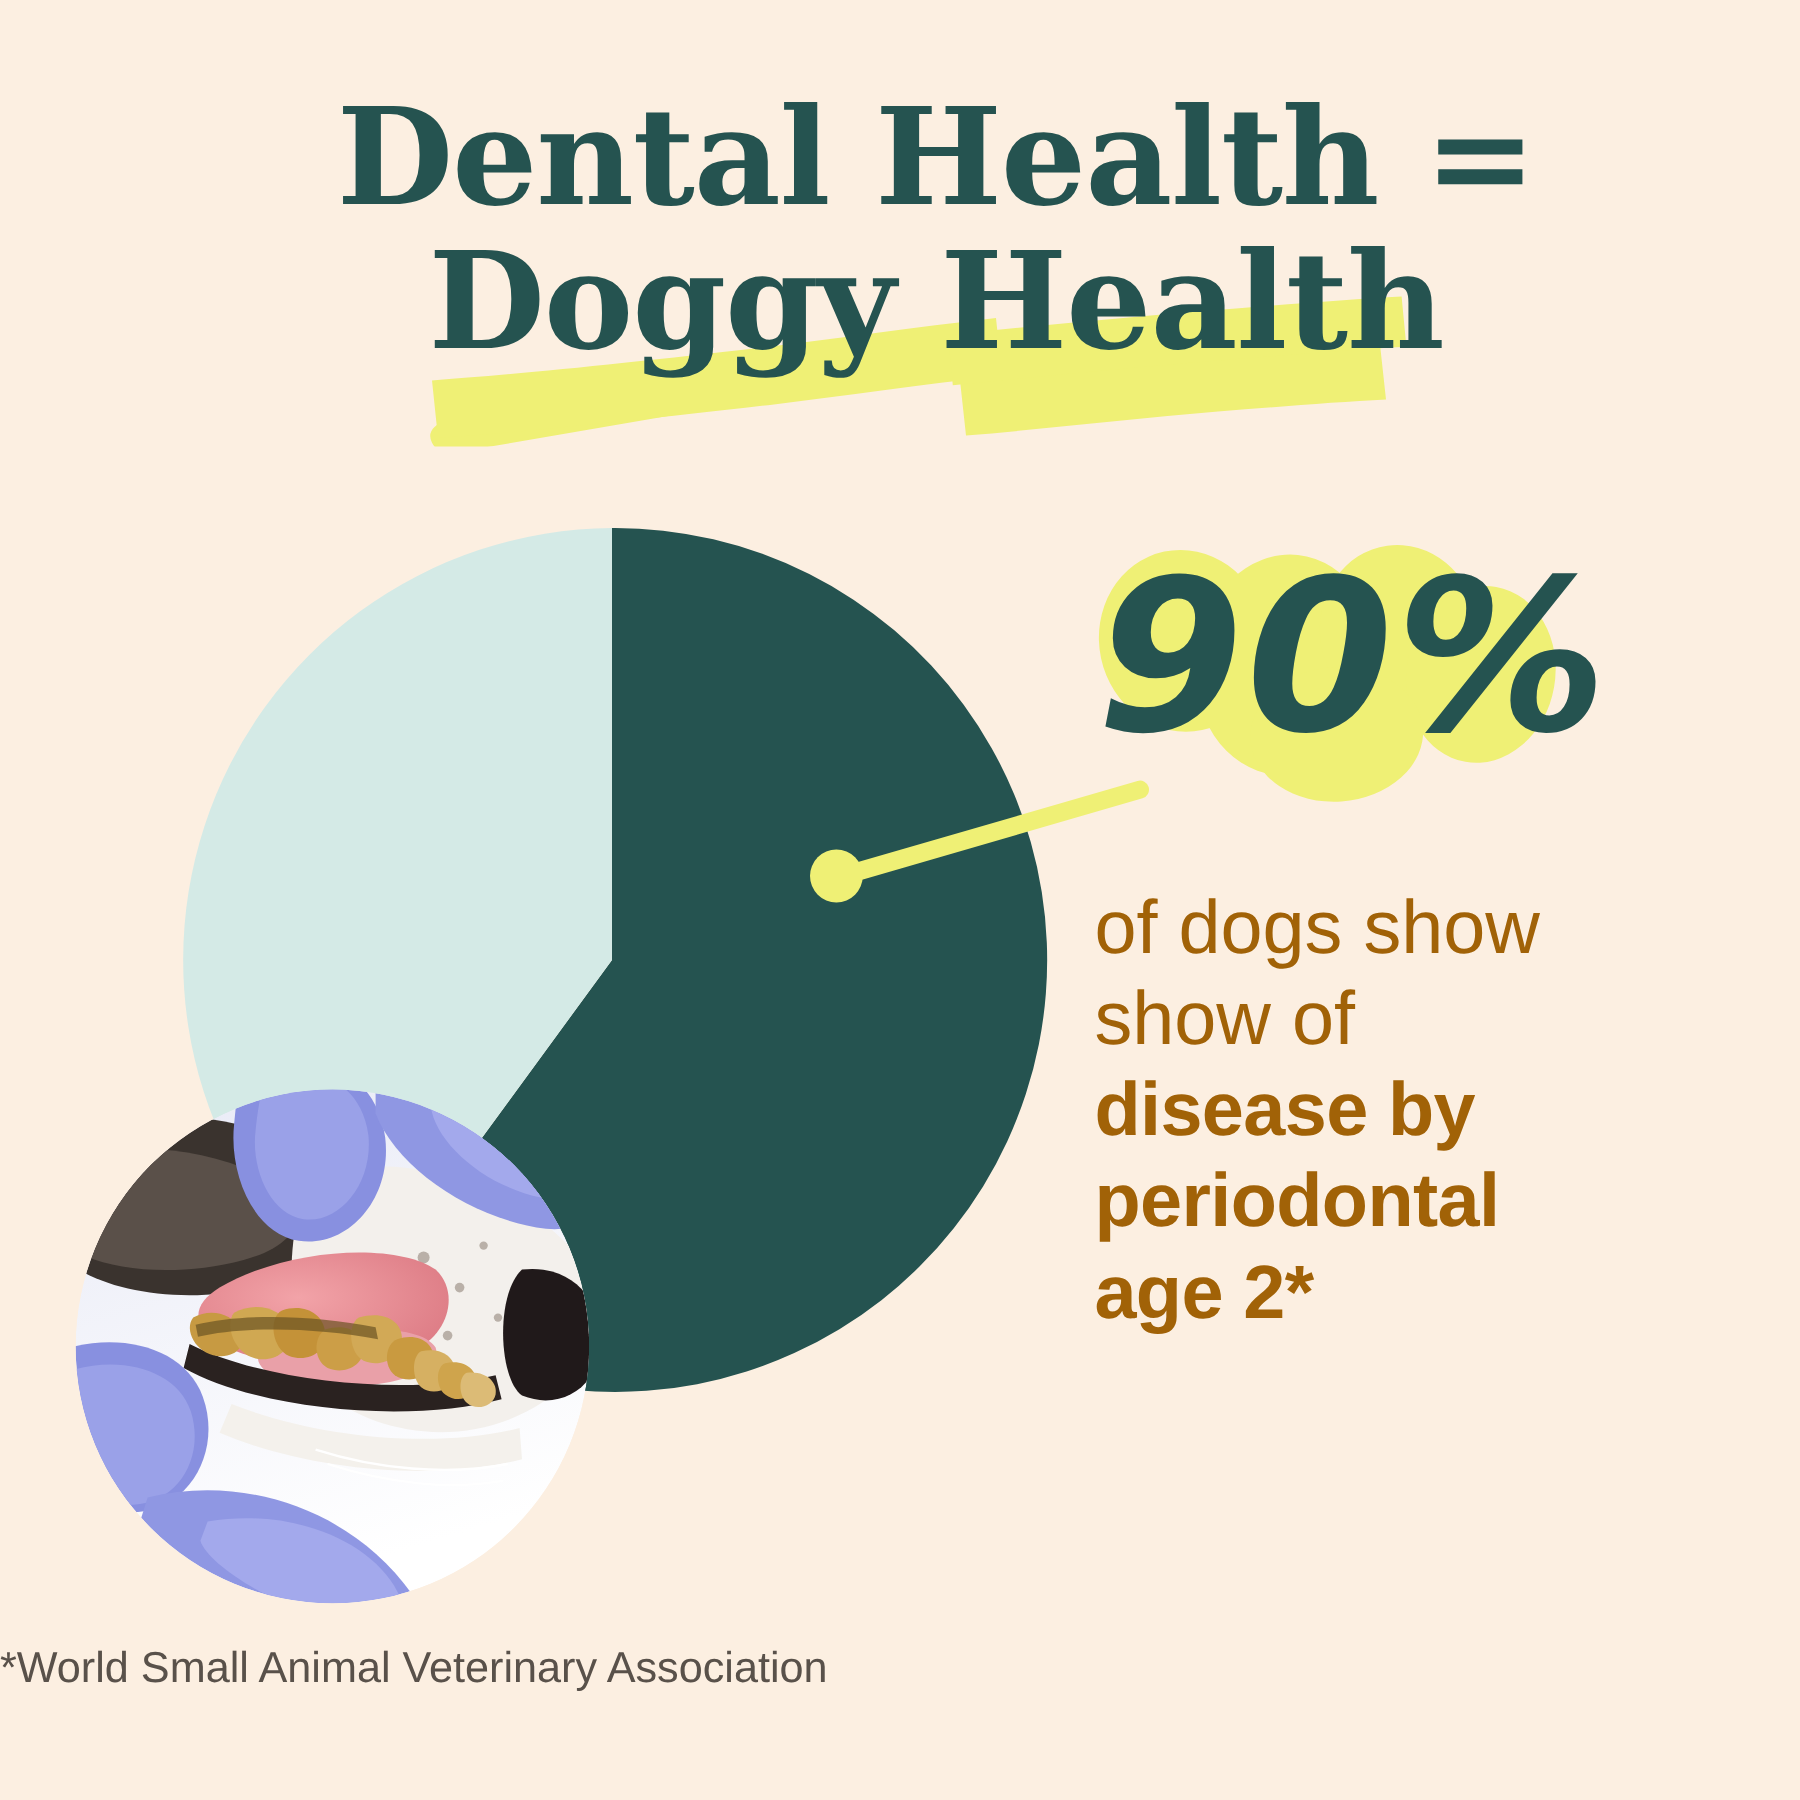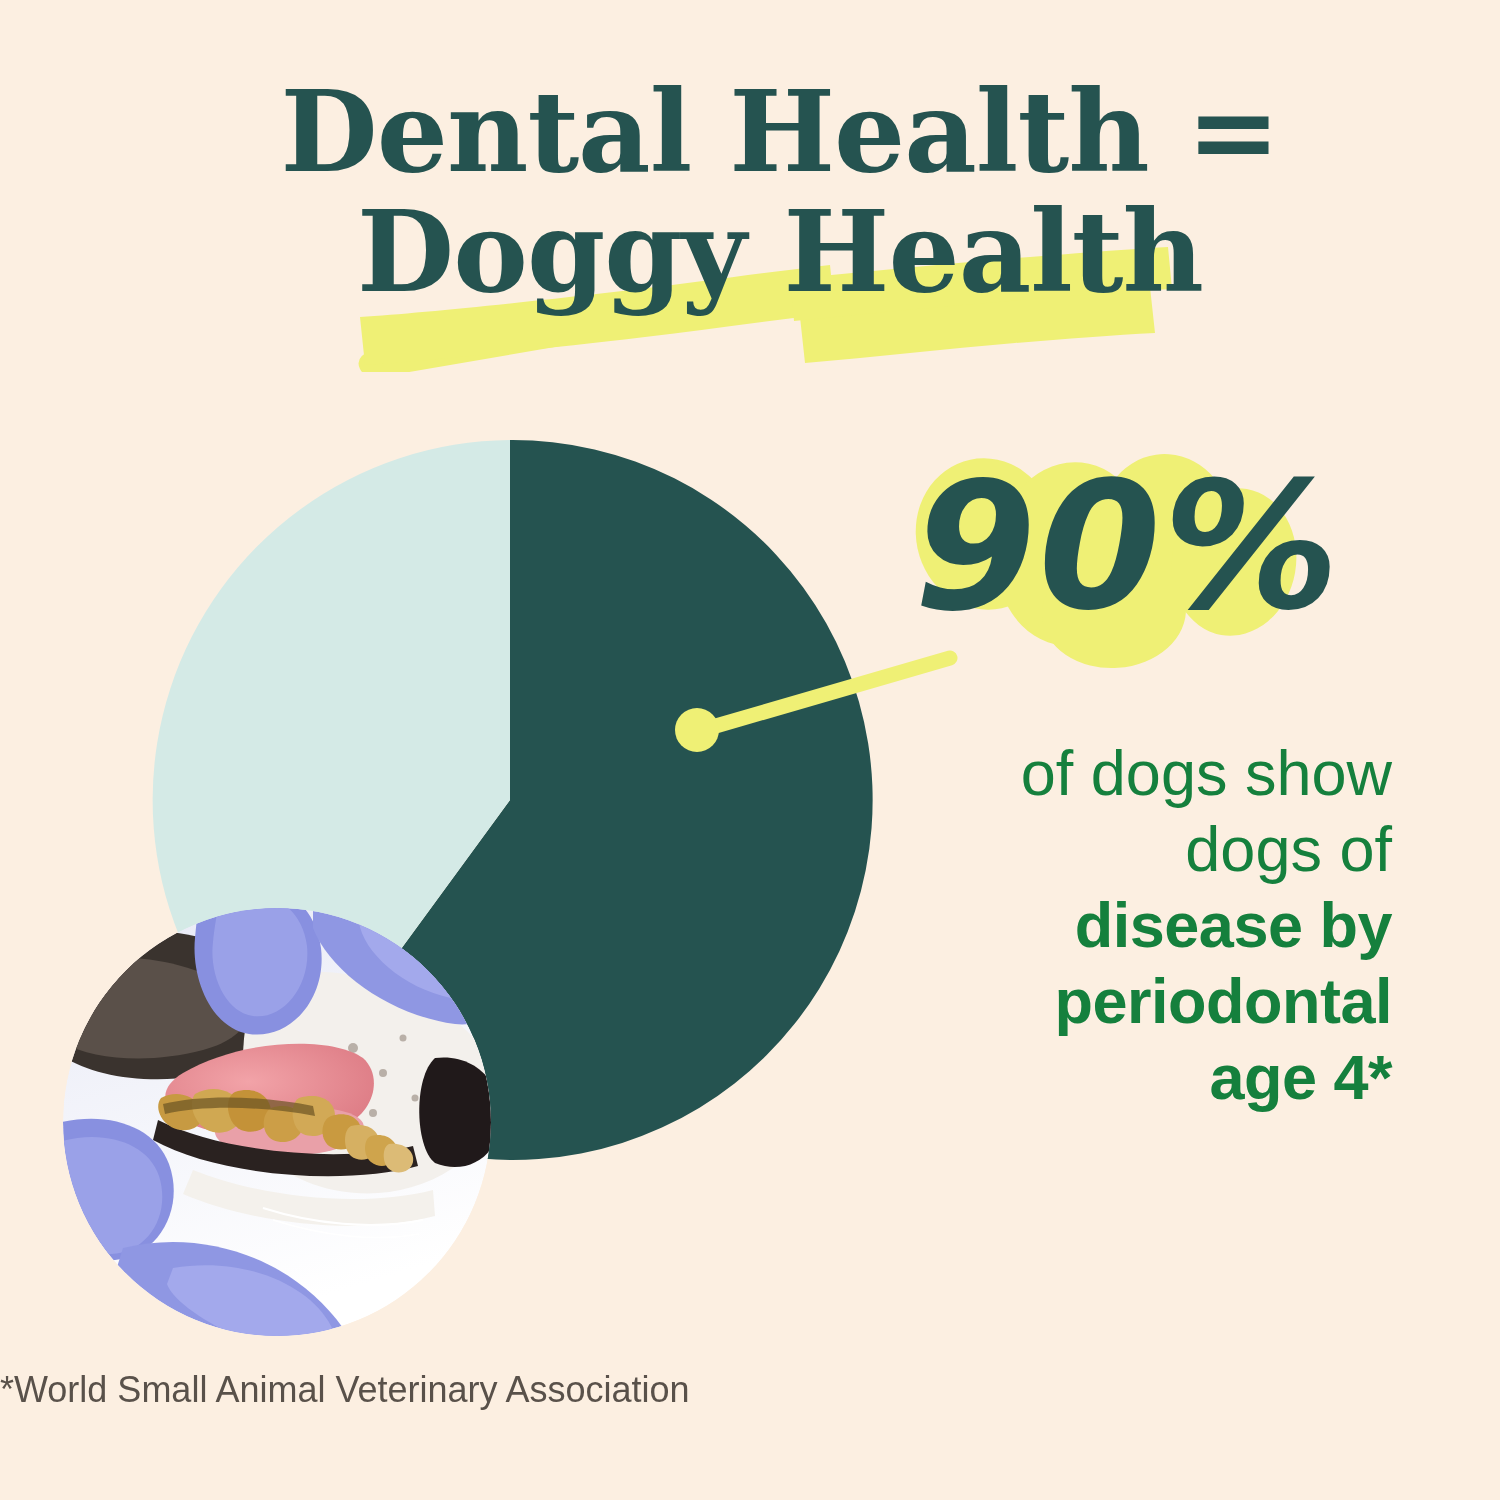--- a/index.html
+++ b/index.html
@@ -117,23 +117,22 @@
   #stat-text {
     position: absolute;
     left: 8px;
     top: 305px;
     width: 480px;
   }
   .stat-line {
     font-family: "Liberation Sans", sans-serif;
     font-size: 63px;
     line-height: 76px;
-    color: #15803d;
+    color: #a16207;
     white-space: pre;
-    text-align: right;
   }
   .stat-line.bold {
     font-weight: bold;
     letter-spacing: -0.5px;
   }
 
   
   #footnote {
     position: absolute;
     left: 0;
@@ -285,22 +284,22 @@
           <ellipse cx="262" cy="96" rx="66" ry="72" transform="rotate(-8 262 96)"></ellipse>
           <ellipse cx="330" cy="132" rx="62" ry="74" transform="rotate(10 330 132)"></ellipse>
           <ellipse cx="210" cy="182" rx="72" ry="56" transform="rotate(-4 210 182)"></ellipse>
         </g>
       </svg>
       <div id="big-number">90%</div>
     </div>
 
     <div id="stat-text">
       <div class="stat-line">of dogs show</div>
-      <div class="stat-line">dogs of</div>
+      <div class="stat-line">show of</div>
       <div class="stat-line bold">disease by</div>
       <div class="stat-line bold">periodontal</div>
-      <div class="stat-line bold">age 4*</div>
+      <div class="stat-line bold">age 2*</div>
     </div>
   </div>
 
   <div id="footnote">*World Small Animal Veterinary Association</div>
 
 </div>
 
 </body></html>

